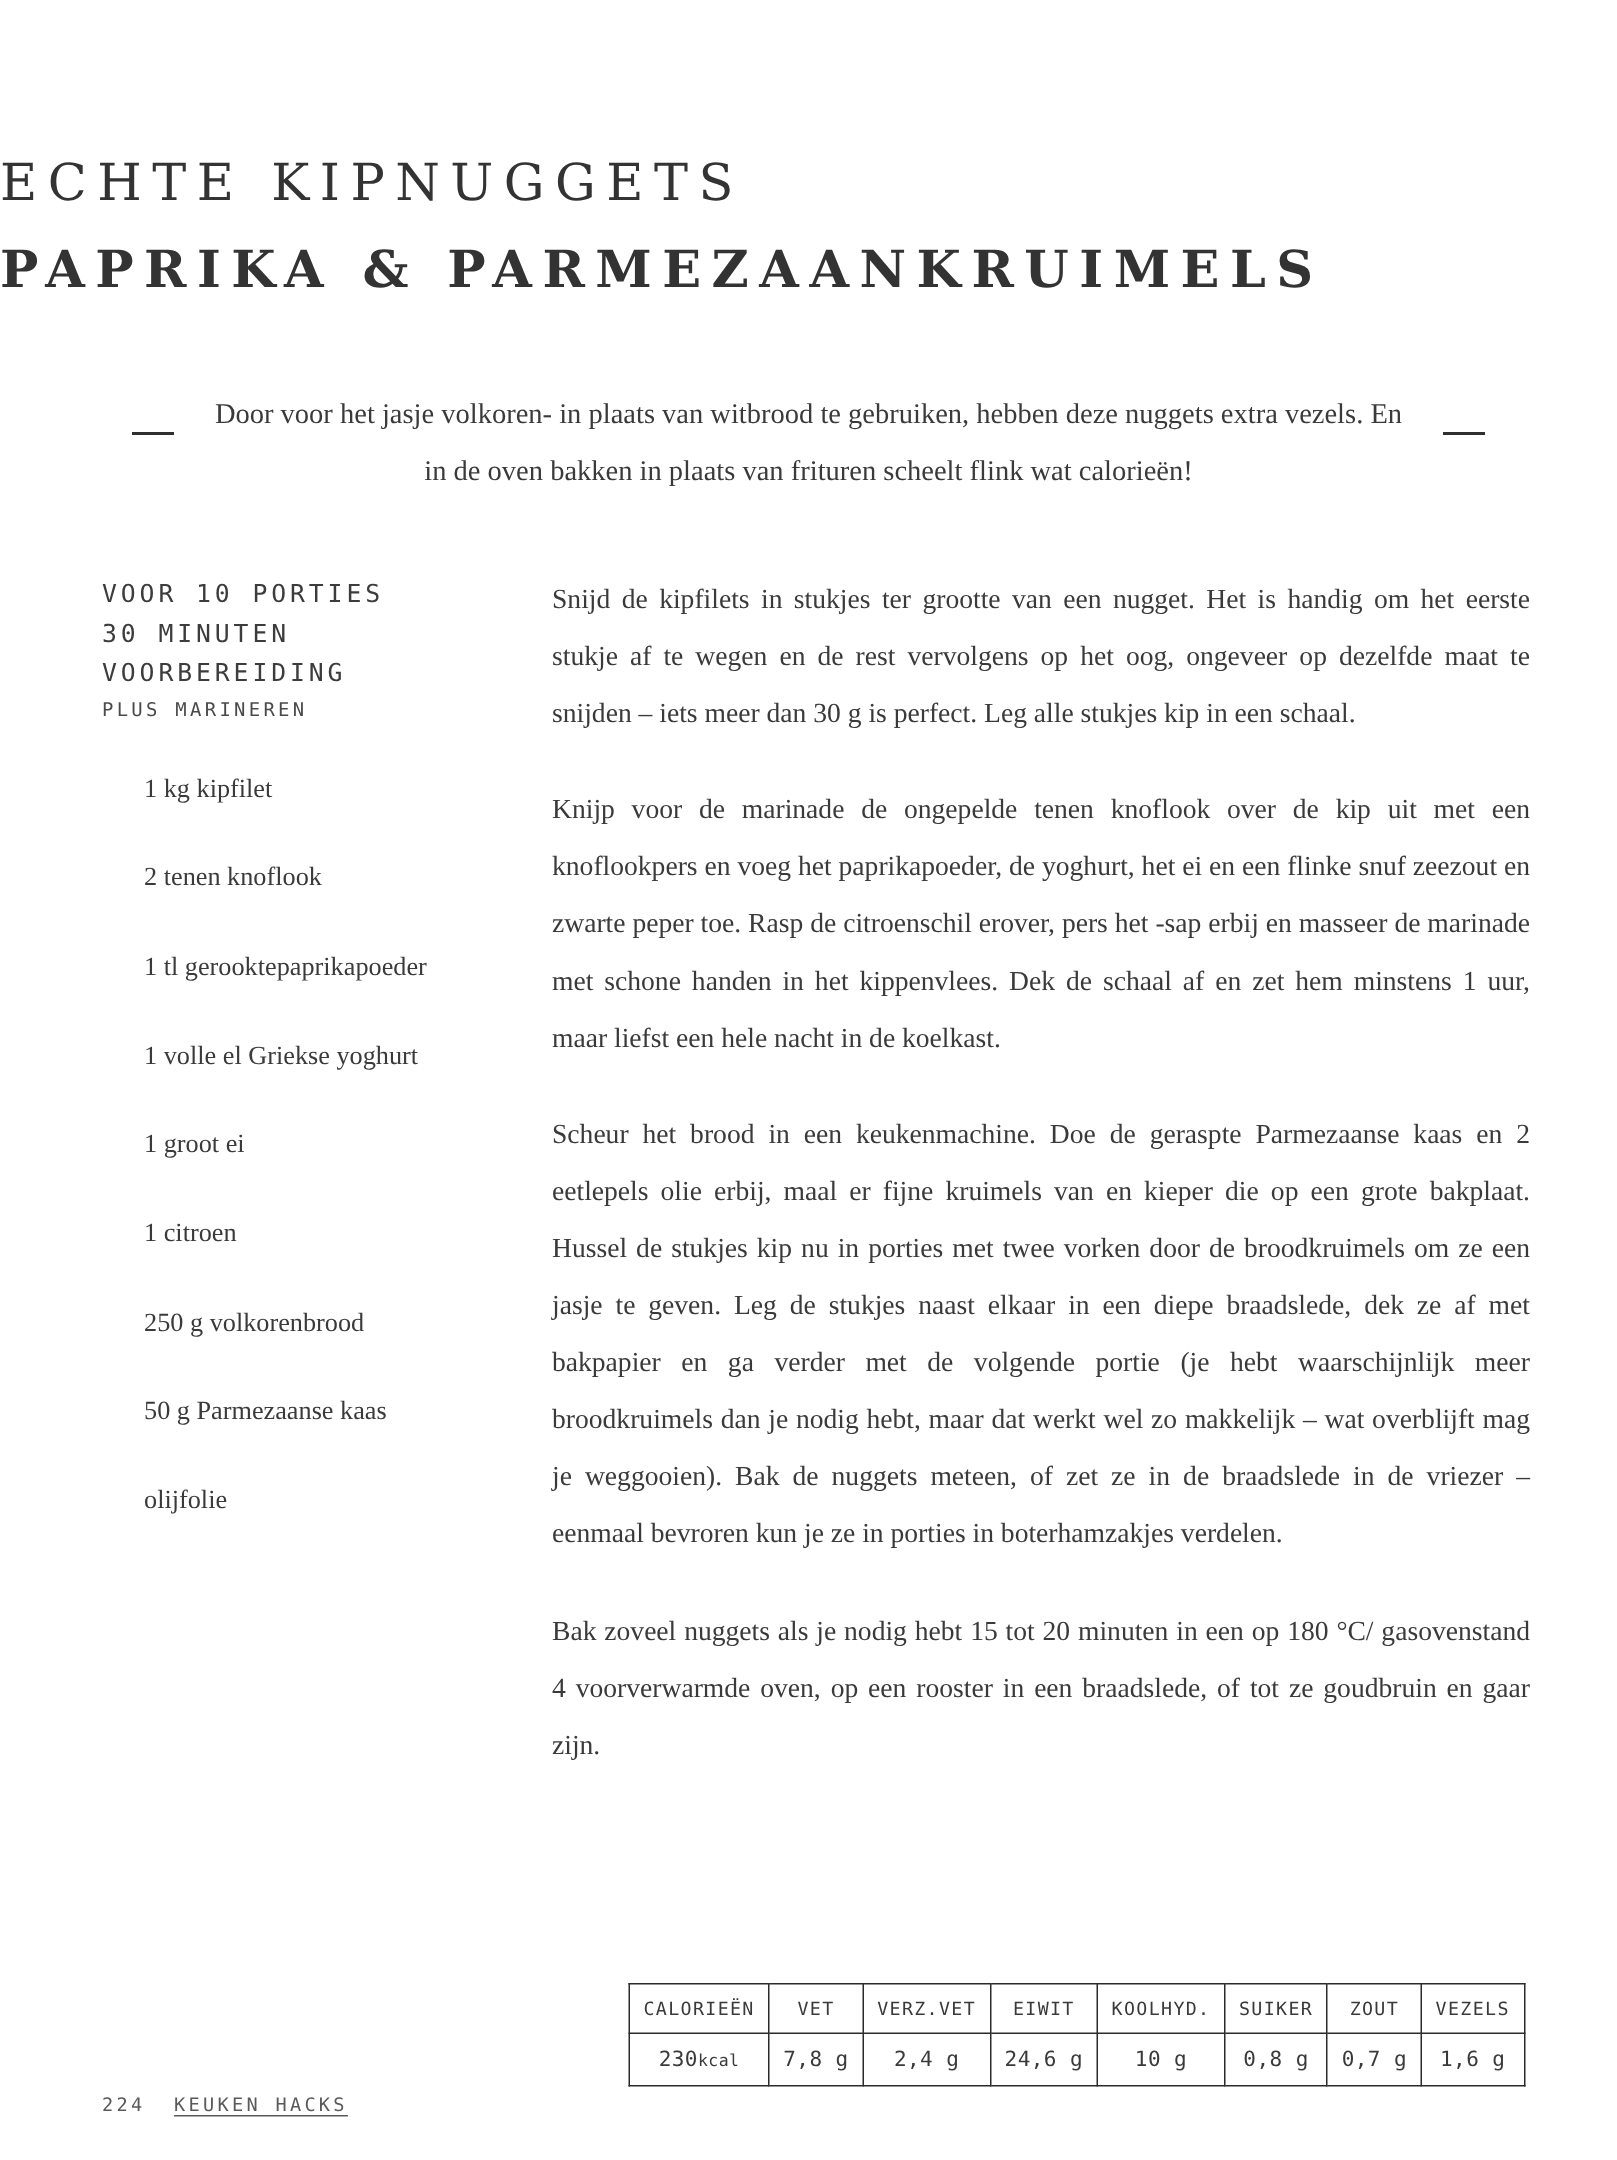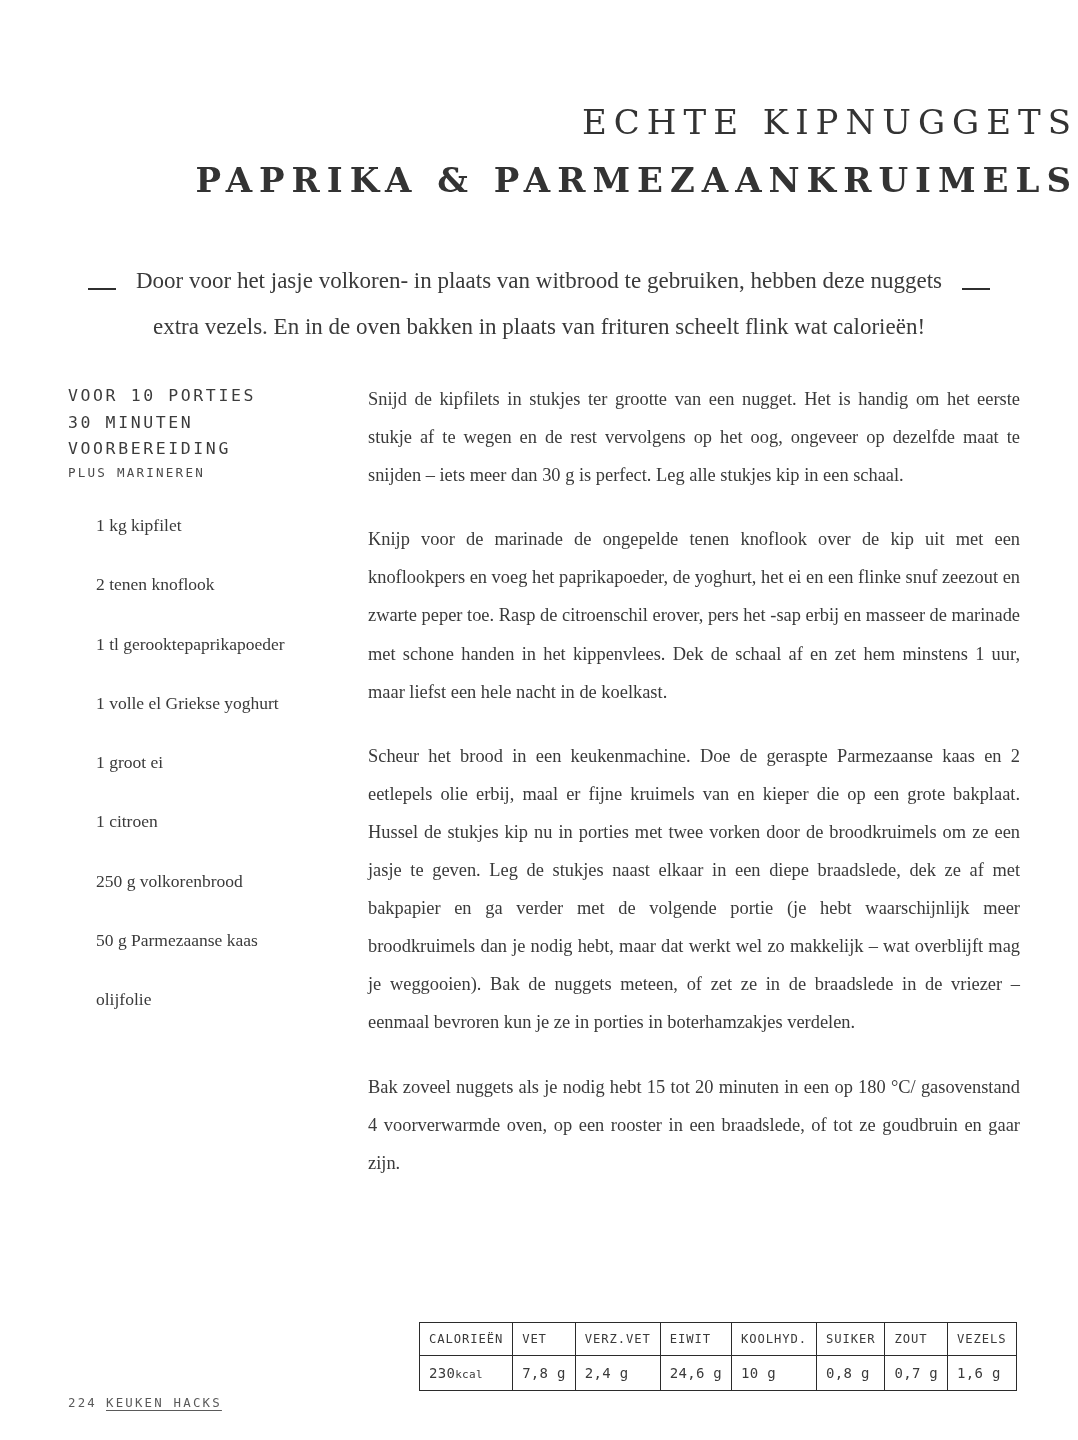--- a/index.html
+++ b/index.html
@@ -20,21 +20,21 @@
     position: absolute;
     inset: 0;
   }
 
   
   .title-block {
     position: absolute;
     left: 0;
     right: 0;
     top: 100px;
-    text-align: right;
+    text-align: left;
   }
   .title-line-1 {
     font-family: "DejaVu Serif", "Liberation Serif", serif;
     font-size: 34px;
     letter-spacing: 7px;
     font-weight: 400;
     color: #333333;
     line-height: 1.35;
     white-space: nowrap;
   }
@@ -52,21 +52,21 @@
   
   .intro-block {
     position: absolute;
     left: 88px;
     right: 88px;
     top: 258px;
     text-align: center;
   }
   .intro-text {
     font-family: "Liberation Serif", serif;
-    font-size: 23px;
+    font-size: 19px;
     line-height: 2.0;
     color: #3a3a3a;
     padding: 0 46px;
   }
   .rule-left, .rule-right {
     position: absolute;
     top: 30px;
     width: 28px;
     height: 2px;
     background: #2f2f2f;
@@ -126,21 +126,21 @@
   
   .nutrition {
     position: absolute;
     left: 419px;
     top: 1322px;
     border-collapse: collapse;
     font-family: "DejaVu Sans Mono", "Liberation Mono", monospace;
   }
   .nutrition td {
     border: 1px solid #2b2b2b;
-    text-align: left;
+    text-align: center;
     padding: 6px 9px;
     color: #3a3a3a;
   }
   .nutrition .hdr td {
     font-size: 12.2px;
     letter-spacing: 0.9px;
     height: 20px;
   }
   .nutrition .val td {
     font-size: 14px;
@@ -153,21 +153,21 @@
   .footer {
     position: absolute;
     left: 68px;
     top: 1395px;
     font-family: "DejaVu Sans Mono", "Liberation Mono", monospace;
     font-size: 12.4px;
     letter-spacing: 2.2px;
     color: #5a5a5a;
     white-space: nowrap;
   }
-  .footer .page-num { margin-right: 9px; }
+  .footer .page-num { margin-right: 19px; }
   .footer .chapter { text-decoration: underline; text-underline-offset: 3px; }
 </style>
 </head>
 <body>
 
 <div class="page">
 
   <div class="title-block">
     <div class="title-line-1">ECHTE KIPNUGGETS</div>
     <div class="title-line-2">PAPRIKA &amp; PARMEZAANKRUIMELS</div>

